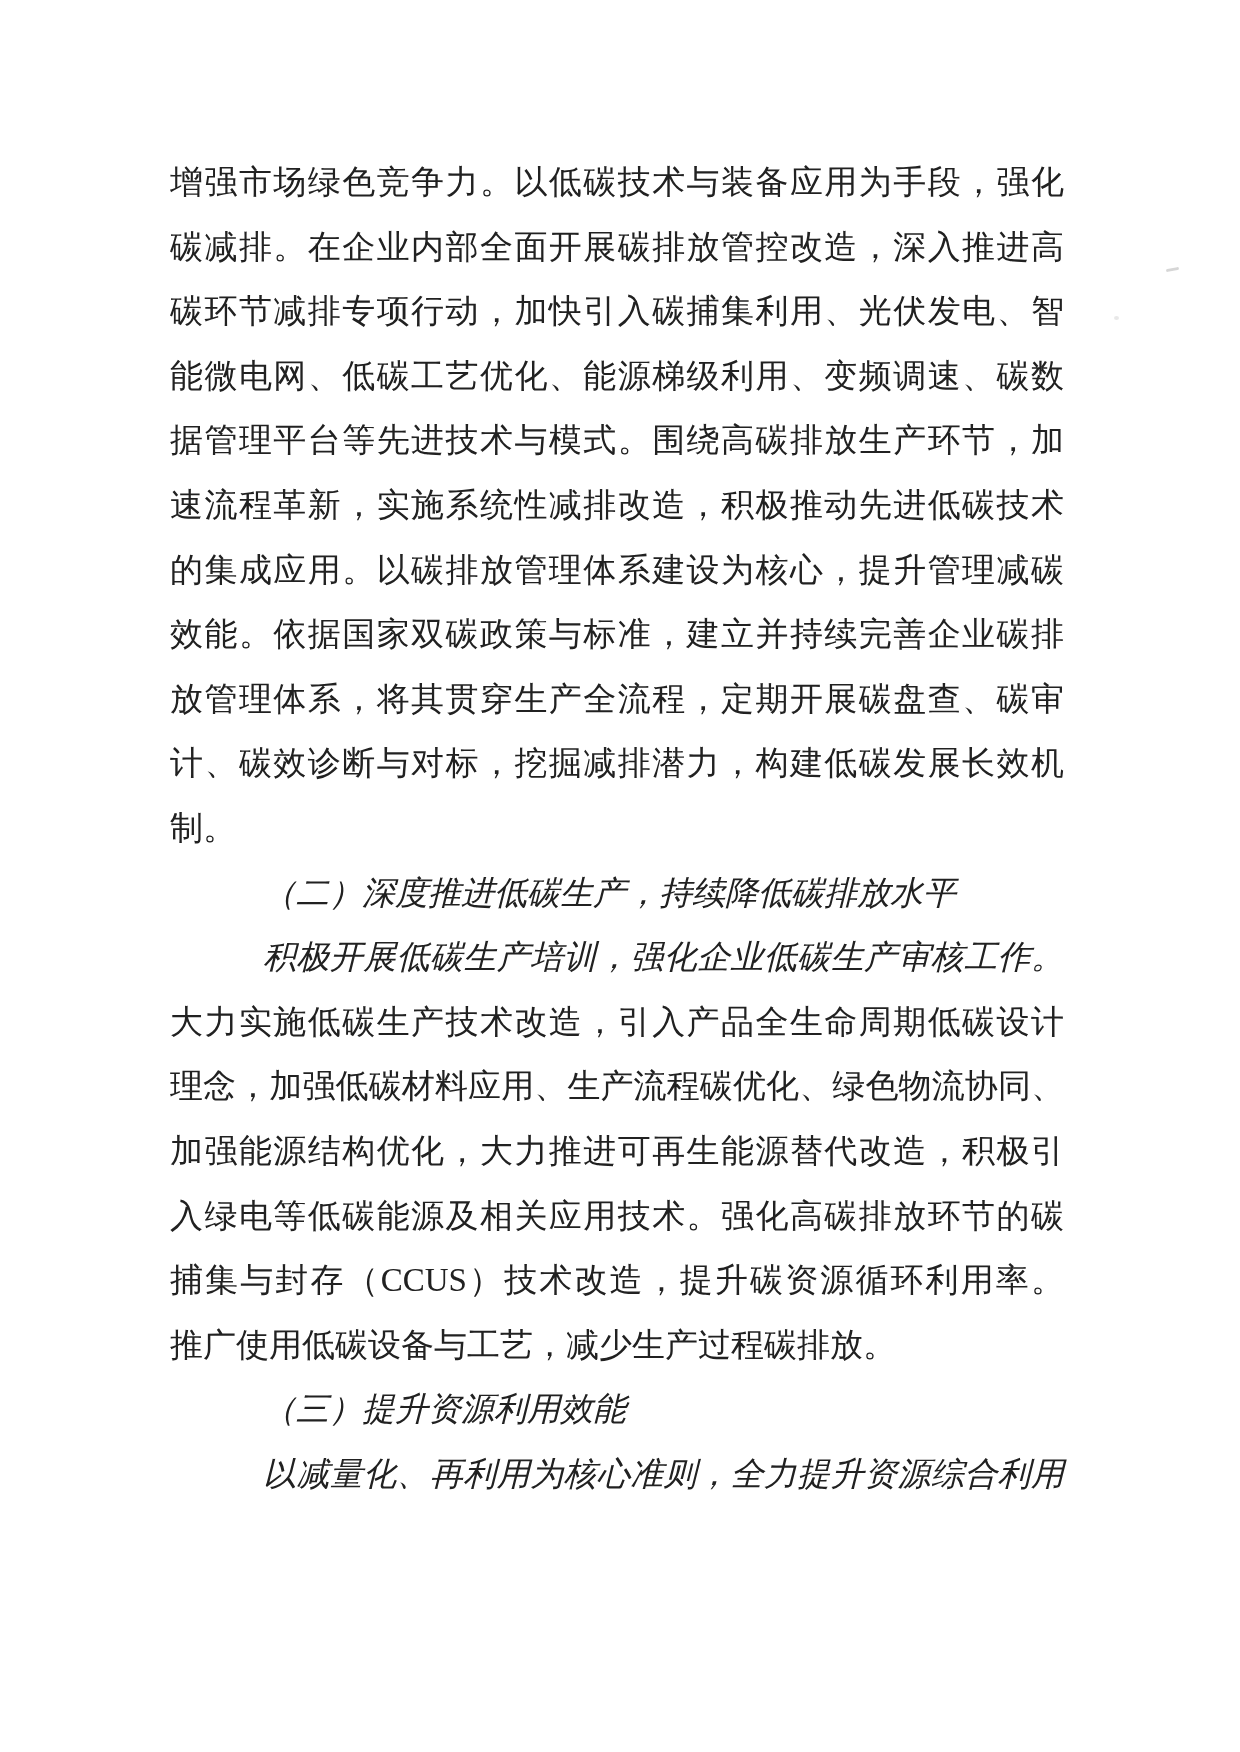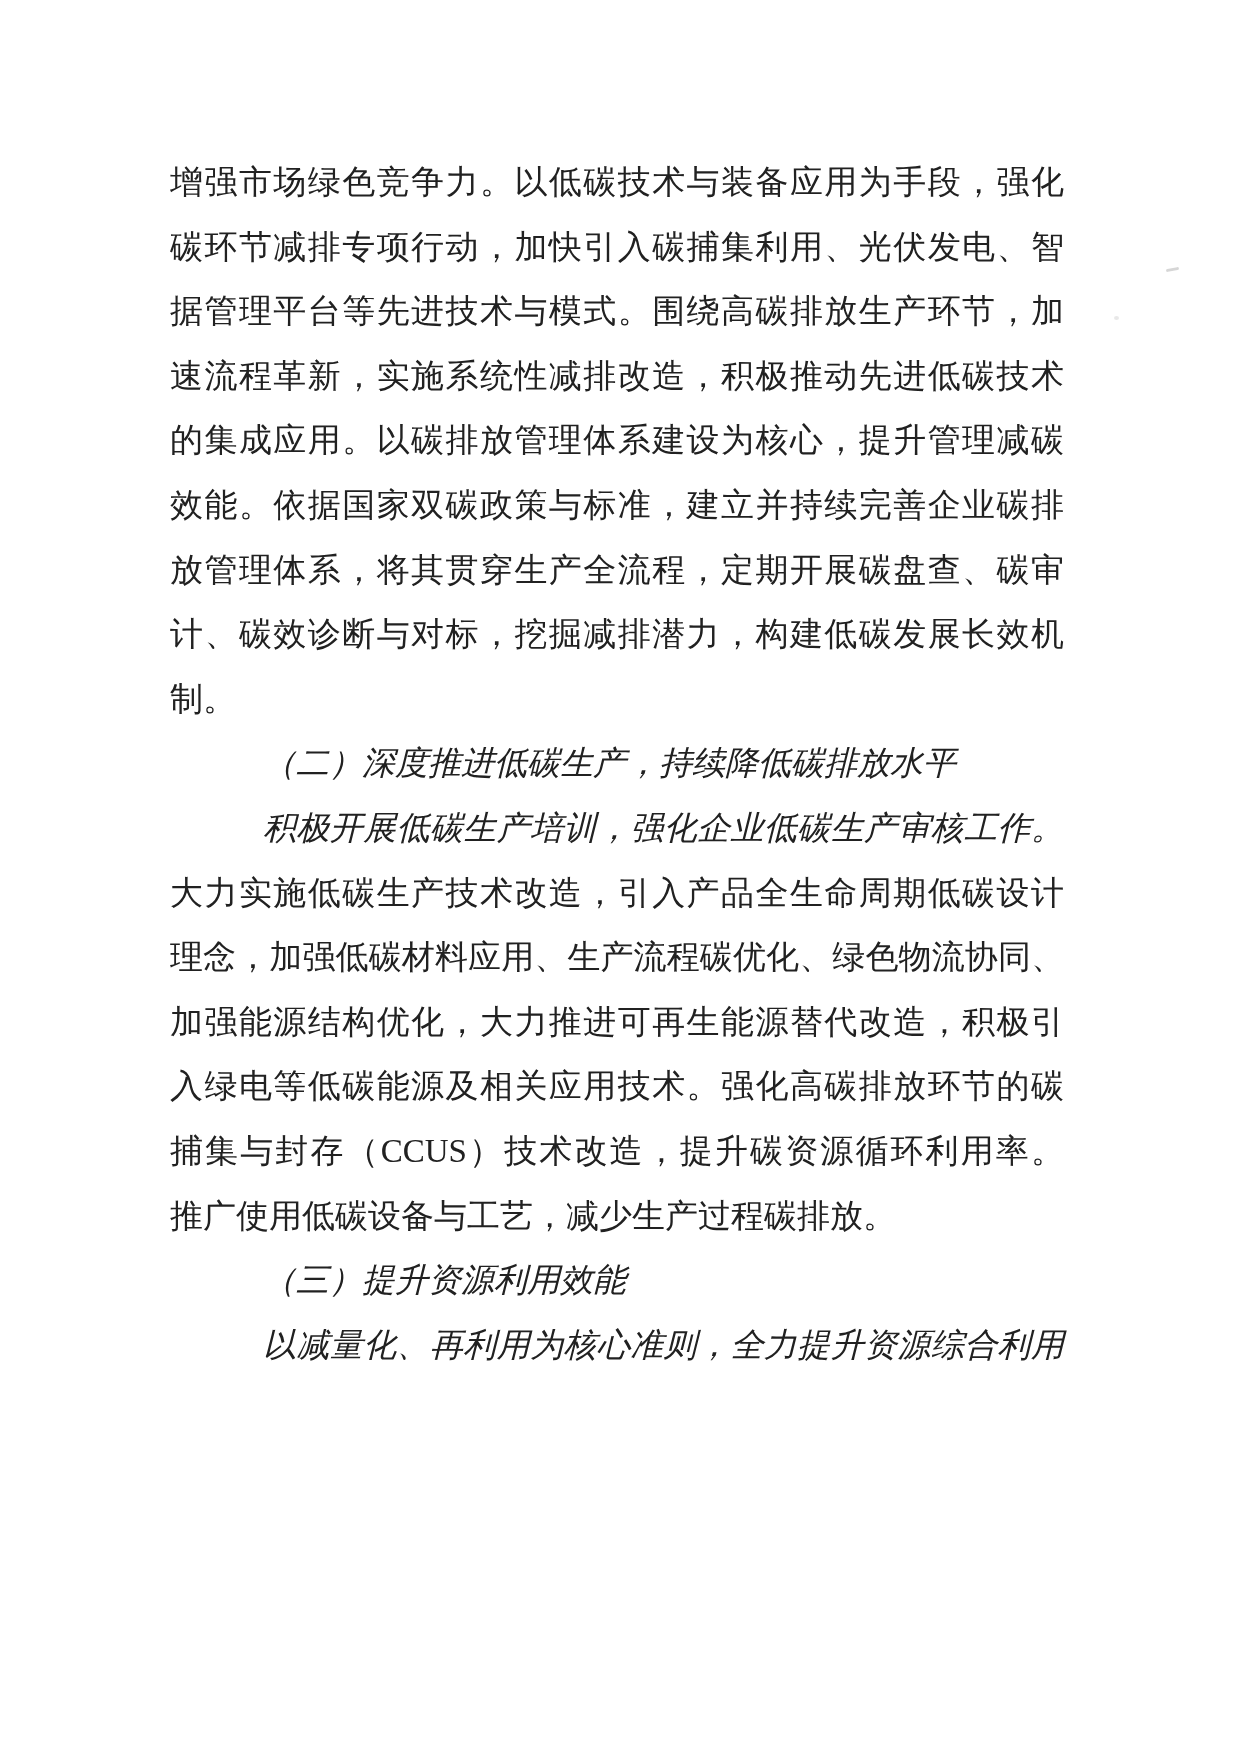--- a/index.html
+++ b/index.html
@@ -56,21 +56,23 @@
   }
 </style>
 </head>
 <body>
 
 <div class="page">
   <div class="text-block">
 
     <div>
       <div class="line fill">增强市场绿色竞争力。以低碳技术与装备应用为手段，强化</div>
+      <div class="line fill">碳减排。在企业内部全面开展碳排放管控改造，深入推进高</div>
       <div class="line fill">碳环节减排专项行动，加快引入碳捕集利用、光伏发电、智</div>
+      <div class="line fill">能微电网、低碳工艺优化、能源梯级利用、变频调速、碳数</div>
       <div class="line fill">据管理平台等先进技术与模式。围绕高碳排放生产环节，加</div>
       <div class="line fill">速流程革新，实施系统性减排改造，积极推动先进低碳技术</div>
       <div class="line fill">的集成应用。以碳排放管理体系建设为核心，提升管理减碳</div>
       <div class="line fill">效能。依据国家双碳政策与标准，建立并持续完善企业碳排</div>
       <div class="line fill">放管理体系，将其贯穿生产全流程，定期开展碳盘查、碳审</div>
       <div class="line fill">计、碳效诊断与对标，挖掘减排潜力，构建低碳发展长效机</div>
       <div class="line left">制。</div>
     </div>
 
     <div class="line left indent">（二）深度推进低碳生产，持续降低碳排放水平</div>

